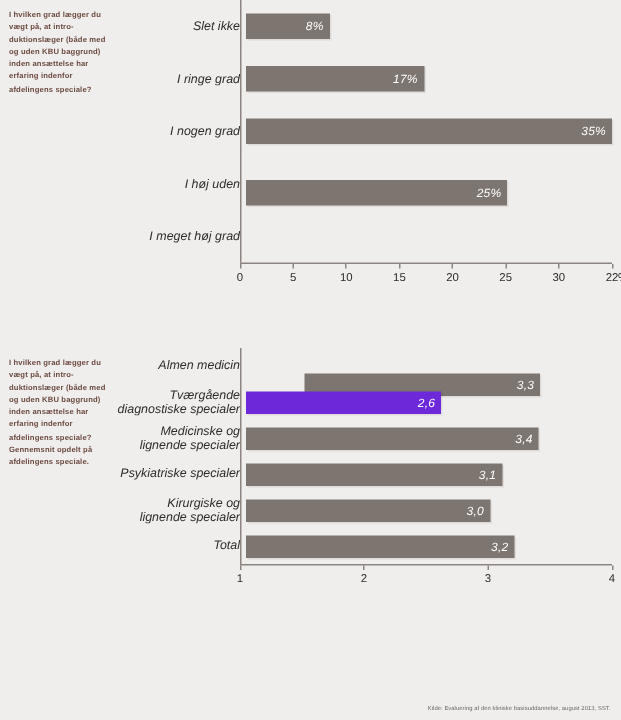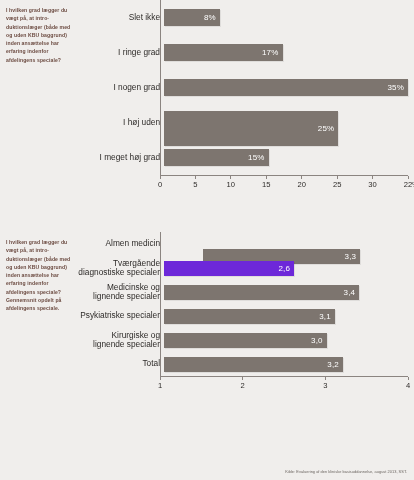--- a/index.html
+++ b/index.html
@@ -42,20 +42,21 @@
     position: absolute;
     left: 78px;
     right: 6px;
     top: 0;
   }
 
   .row {
     display: flex;
     align-items: center;
     width: 100%;
+    font-style: italic;
   }
 
   .cat-label {
     flex: 0 0 82px;
     text-align: right;
     padding-right: 4px;
     font-size: 8.3px;
     line-height: 1.1;
     color: #2e2b29;
     white-space: nowrap;
@@ -170,32 +171,27 @@
           <div class="cat-label">I nogen grad</div>
           <div class="track">
             <div class="bar" style="width: 100%; background: rgb(125, 117, 111); height: 17px;">
               <span class="val">35%</span>
             </div>
           </div>
         </div>
         <div class="row" style="height: 35px;">
           <div class="cat-label">I høj uden</div>
           <div class="track">
-            <div class="bar" style="width: 71.4286%; background: rgb(125, 117, 111); height: 35px; margin-top: 12px;">
+            <div class="bar" style="width: 71.4286%; background: rgb(125, 117, 111); height: 17px; margin-top: 12px;">
               <span class="val">25%</span>
             </div>
           </div>
         </div>
         <div class="row" style="height: 35px;">
           <div class="cat-label">I meget høj grad</div>
-          <div class="track">
-            <div class="bar" style="width: 42.8571%; background: rgb(125, 117, 111); height: 17px;">
-              <span class="val">15%</span>
-            </div>
-          </div>
         </div>
       </div>
       <div class="axis">
         <div class="tick" style="left: calc(0% - 0.5px);"></div>
         <div class="tick-label" style="left: 0%;">0</div>
         <div class="tick" style="left: calc(14.2857% - 0.5px);"></div>
         <div class="tick-label" style="left: 14.2857%;">5</div>
         <div class="tick" style="left: calc(28.5714% - 0.5px);"></div>
         <div class="tick-label" style="left: 28.5714%;">10</div>
         <div class="tick" style="left: calc(42.8571% - 0.5px);"></div>

